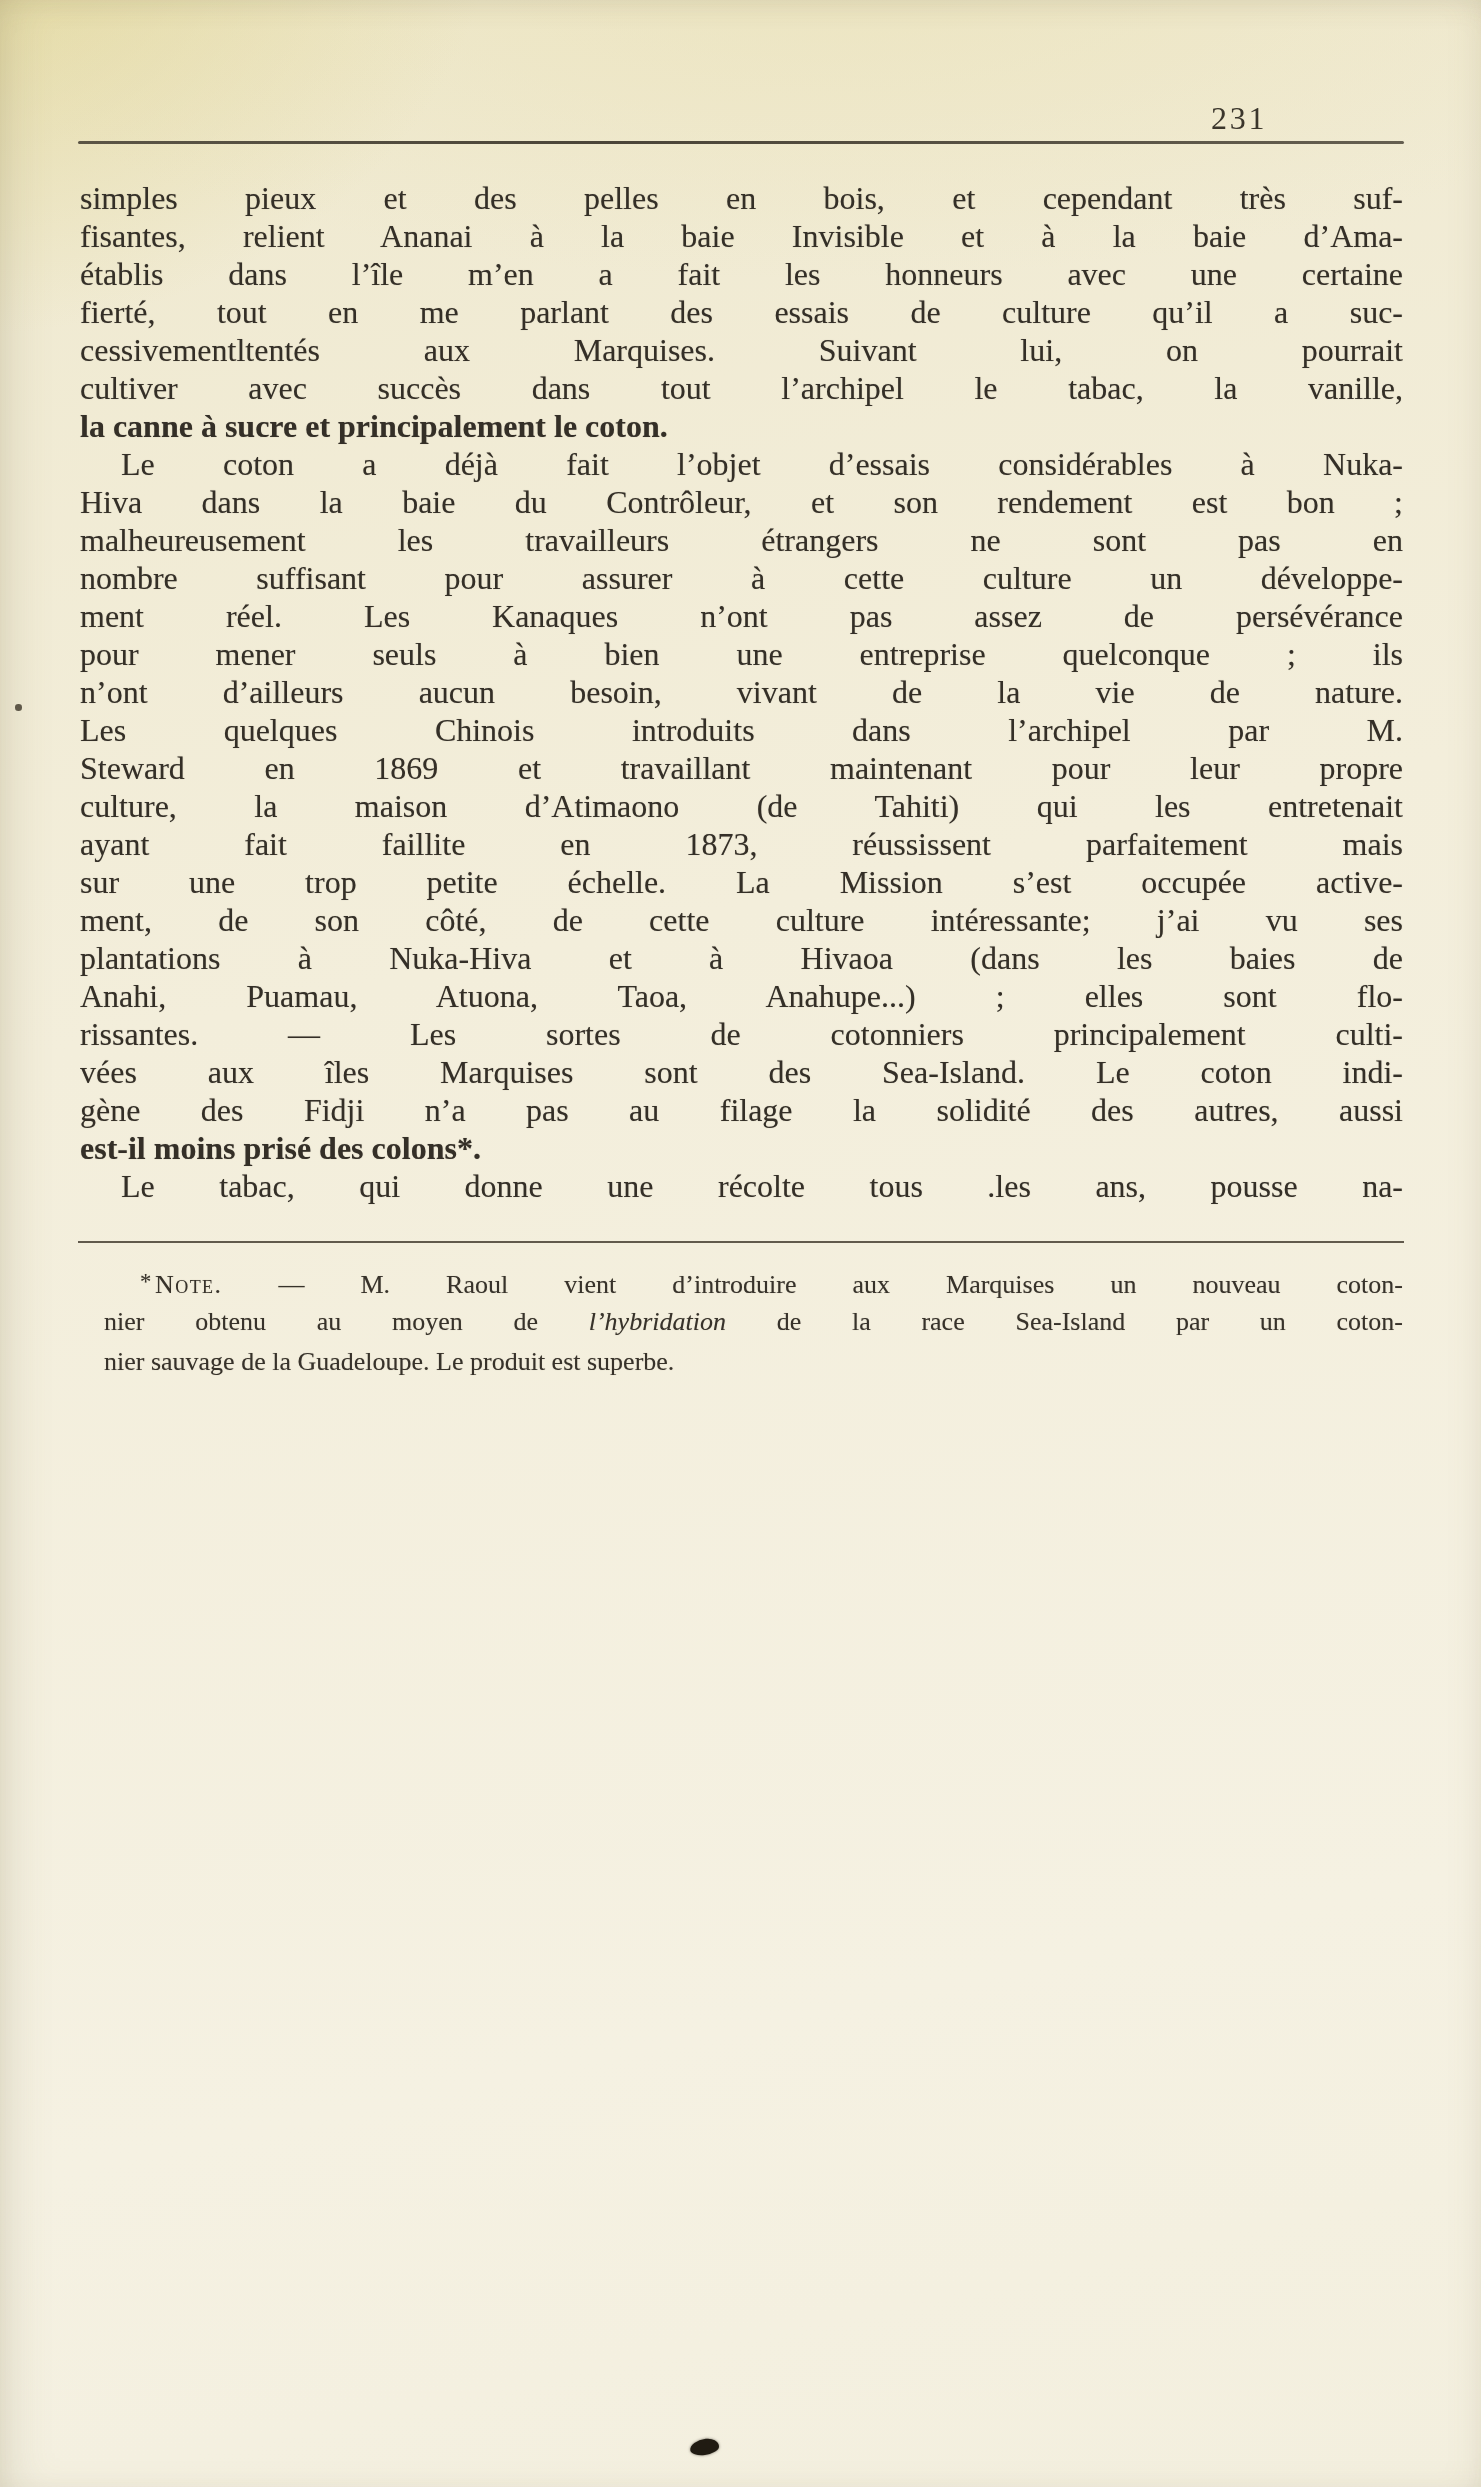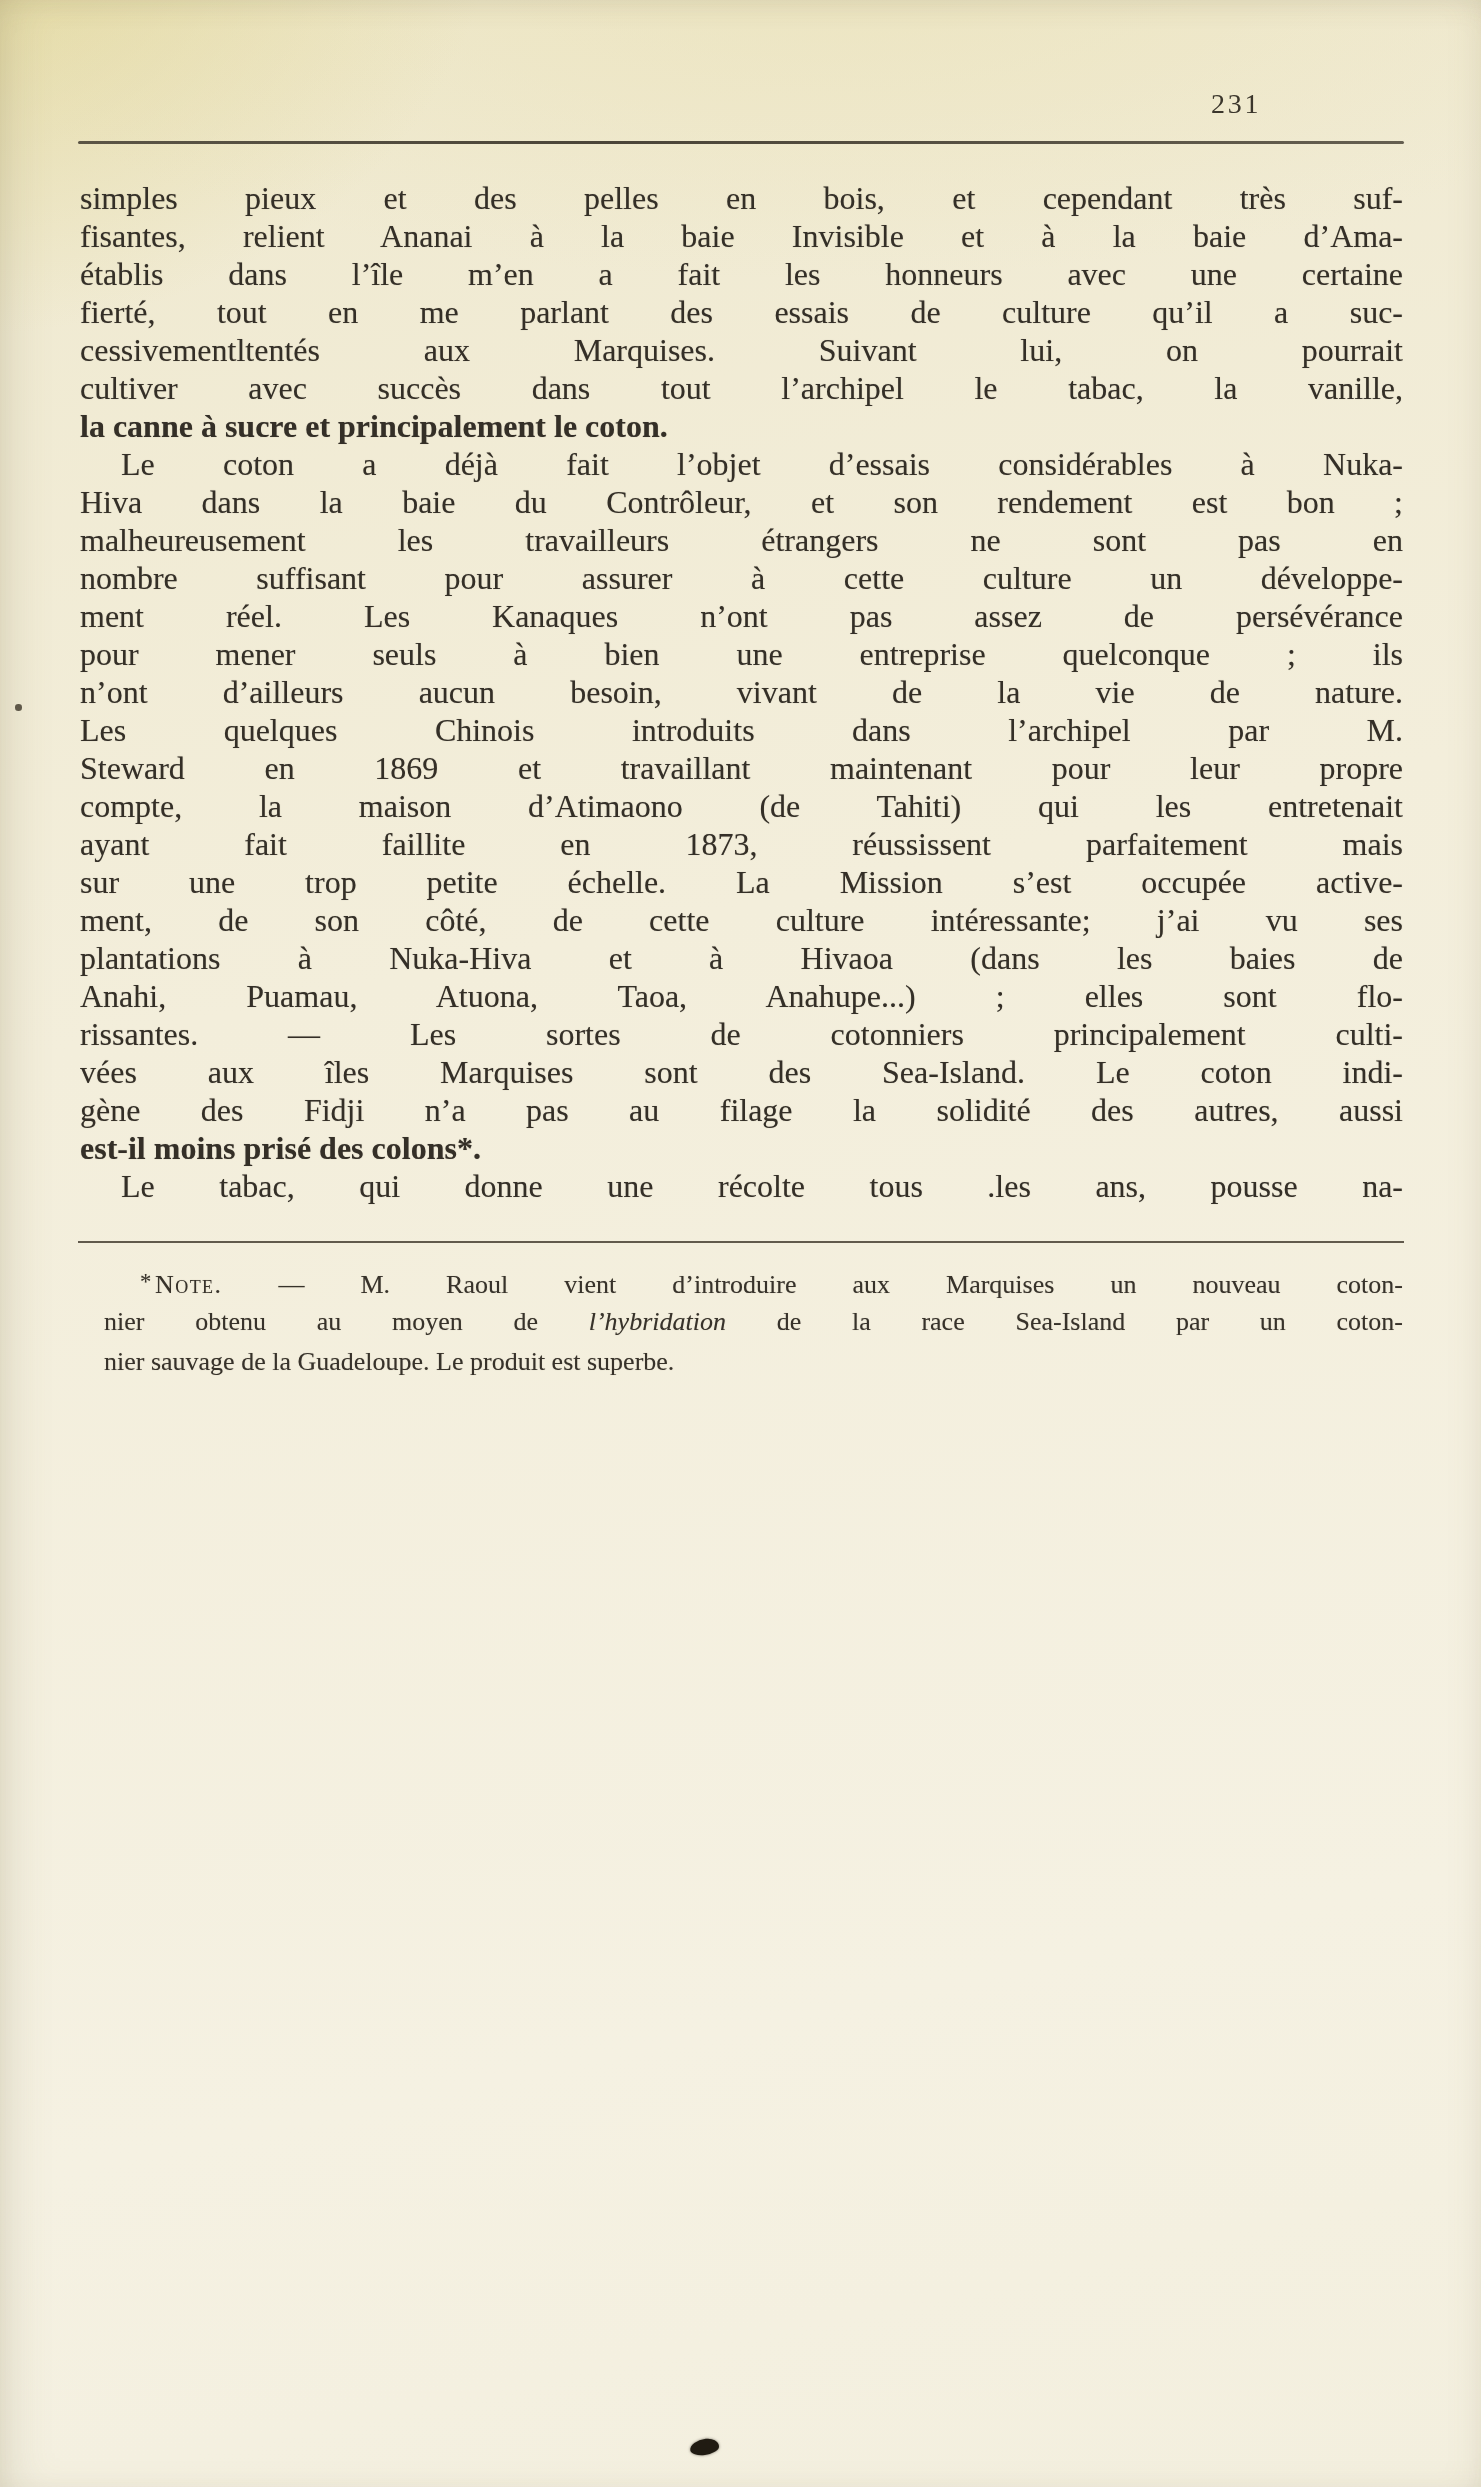--- a/index.html
+++ b/index.html
@@ -29,23 +29,23 @@
     top: 105px;
     left: 278px;
     font-size: 25.4px;
     letter-spacing: 10.4px;
     word-spacing: 17px;
     color: #3f3a30;
     white-space: nowrap;
   }
   .folio {
     position: absolute;
-    top: 88px;
+    top: 100px;
     left: 1211px;
-    font-size: 28px;
+    font-size: 32px;
     letter-spacing: 2.8px;
     color: #3b362c;
   }
   .head-rule {
     position: absolute;
     top: 141px;
     left: 78px;
     width: 1326px;
     height: 2.8px;
     background: linear-gradient(to right, rgba(66,60,48,0.85), rgba(66,60,48,0.95) 40%, rgba(66,60,48,0.8));
@@ -144,21 +144,21 @@
 
     <div class="line j ind">Le coton a déjà fait l’objet d’essais considérables à Nuka-</div>
     <div class="line j">Hiva dans la baie du Contrôleur, et son rendement est bon ;</div>
     <div class="line j">malheureusement les travailleurs étrangers ne sont pas en</div>
     <div class="line j">nombre suffisant pour assurer à cette culture un développe-</div>
     <div class="line j">ment réel. Les Kanaques n’ont pas assez de persévérance</div>
     <div class="line j">pour mener seuls à bien une entreprise quelconque ; ils</div>
     <div class="line j">n’ont d’ailleurs aucun besoin, vivant de la vie de nature.</div>
     <div class="line j">Les quelques Chinois introduits dans l’archipel par M.</div>
     <div class="line j">Steward en 1869 et travaillant maintenant pour leur propre</div>
-    <div class="line j">compte, la maison d’Atimaono (de Tahiti) qui les entretenait</div>
+    <div class="line j">culture, la maison d’Atimaono (de Tahiti) qui les entretenait</div>
     <div class="line j">ayant fait faillite en 1873, réussissent parfaitement mais</div>
     <div class="line j">sur une trop petite échelle. La Mission s’est occupée active-</div>
     <div class="line j">ment, de son côté, de cette culture intéressante; j’ai vu ses</div>
     <div class="line j">plantations à Nuka-Hiva et à Hivaoa (dans les baies de</div>
     <div class="line j">Anahi, Puamau, Atuona, Taoa, Anahupe...) ; elles sont flo-</div>
     <div class="line j">rissantes. — Les sortes de cotonniers principalement culti-</div>
     <div class="line j">vées aux îles Marquises sont des Sea-Island. Le coton indi-</div>
     <div class="line j">gène des Fidji n’a pas au filage la solidité des autres, aussi</div>
     <div class="line end">est-il moins prisé des colons*.</div>
 

